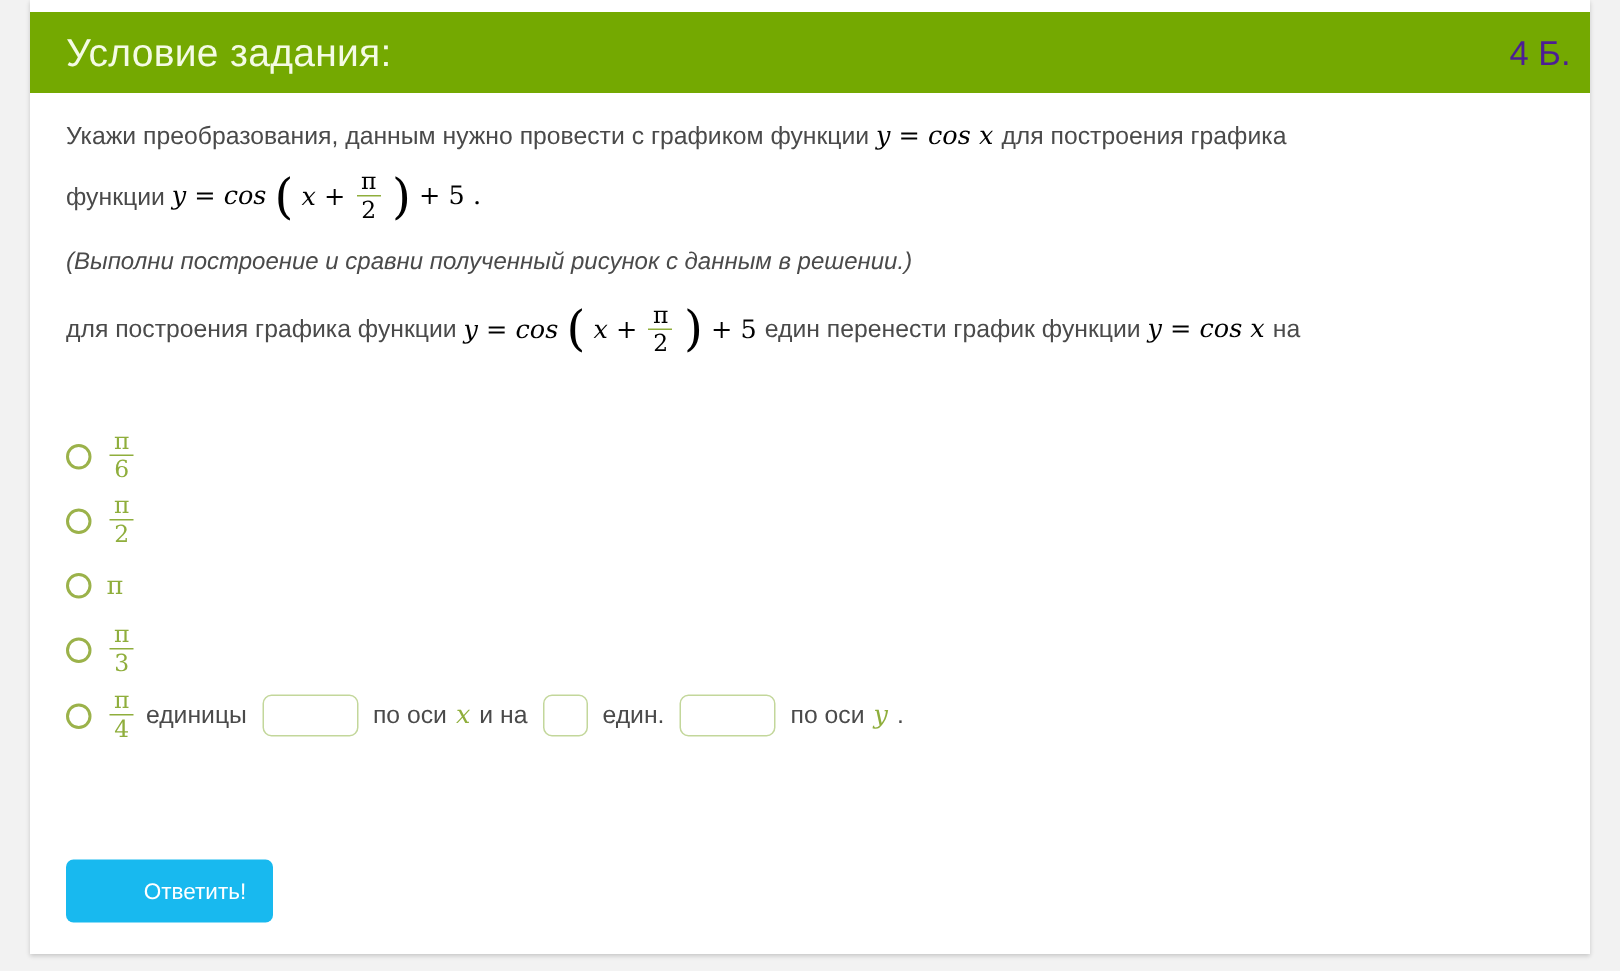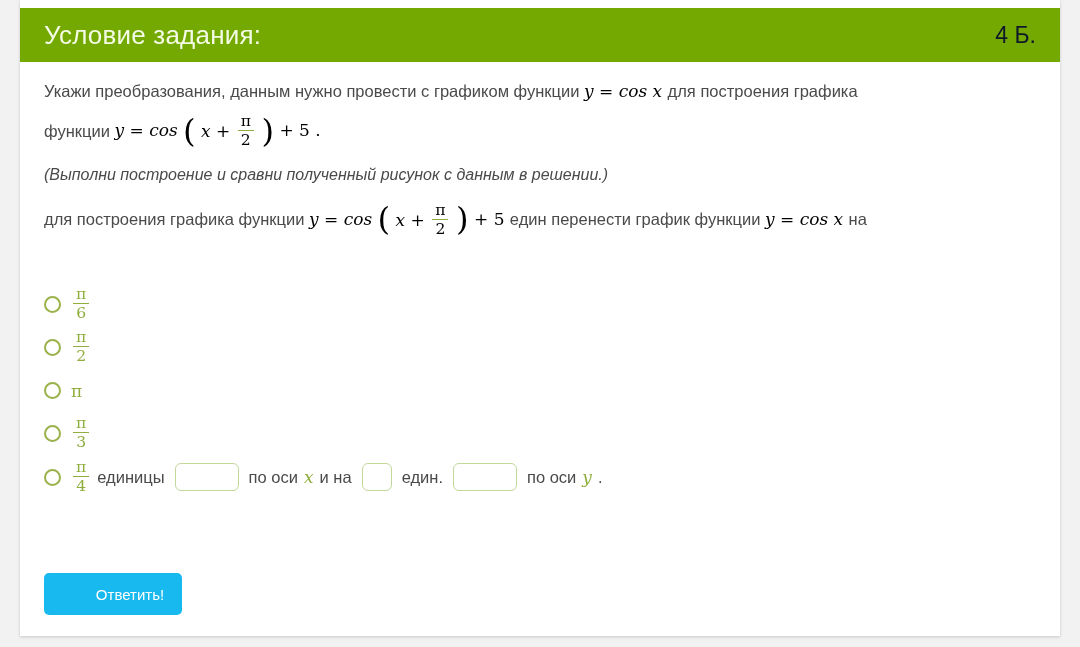--- a/index.html
+++ b/index.html
@@ -32,30 +32,30 @@
     position: absolute;
     left: 0px;
     top: 8px;
     width: 1040px;
     height: 54px;
     background: #74a901;
     display: flex;
     align-items: center;
     justify-content: space-between;
     box-sizing: border-box;
-    padding: 0 24px 0 24px;
+    padding: 0 13px 0 24px;
   }
   .task-header-title {
     color: #f4fbe4;
     font-size: 26px;
     font-weight: normal;
     letter-spacing: 0.2px;
   }
   .task-header-points {
-    color: #0f172a;
+    color: #4c1d95;
     font-size: 23px;
     text-align: center;
   }
   .content {
     position: absolute;
     left: 24px;
     top: 78px;
     width: 990px;
     color: #4a4a4a;
     font-size: 16.5px;

